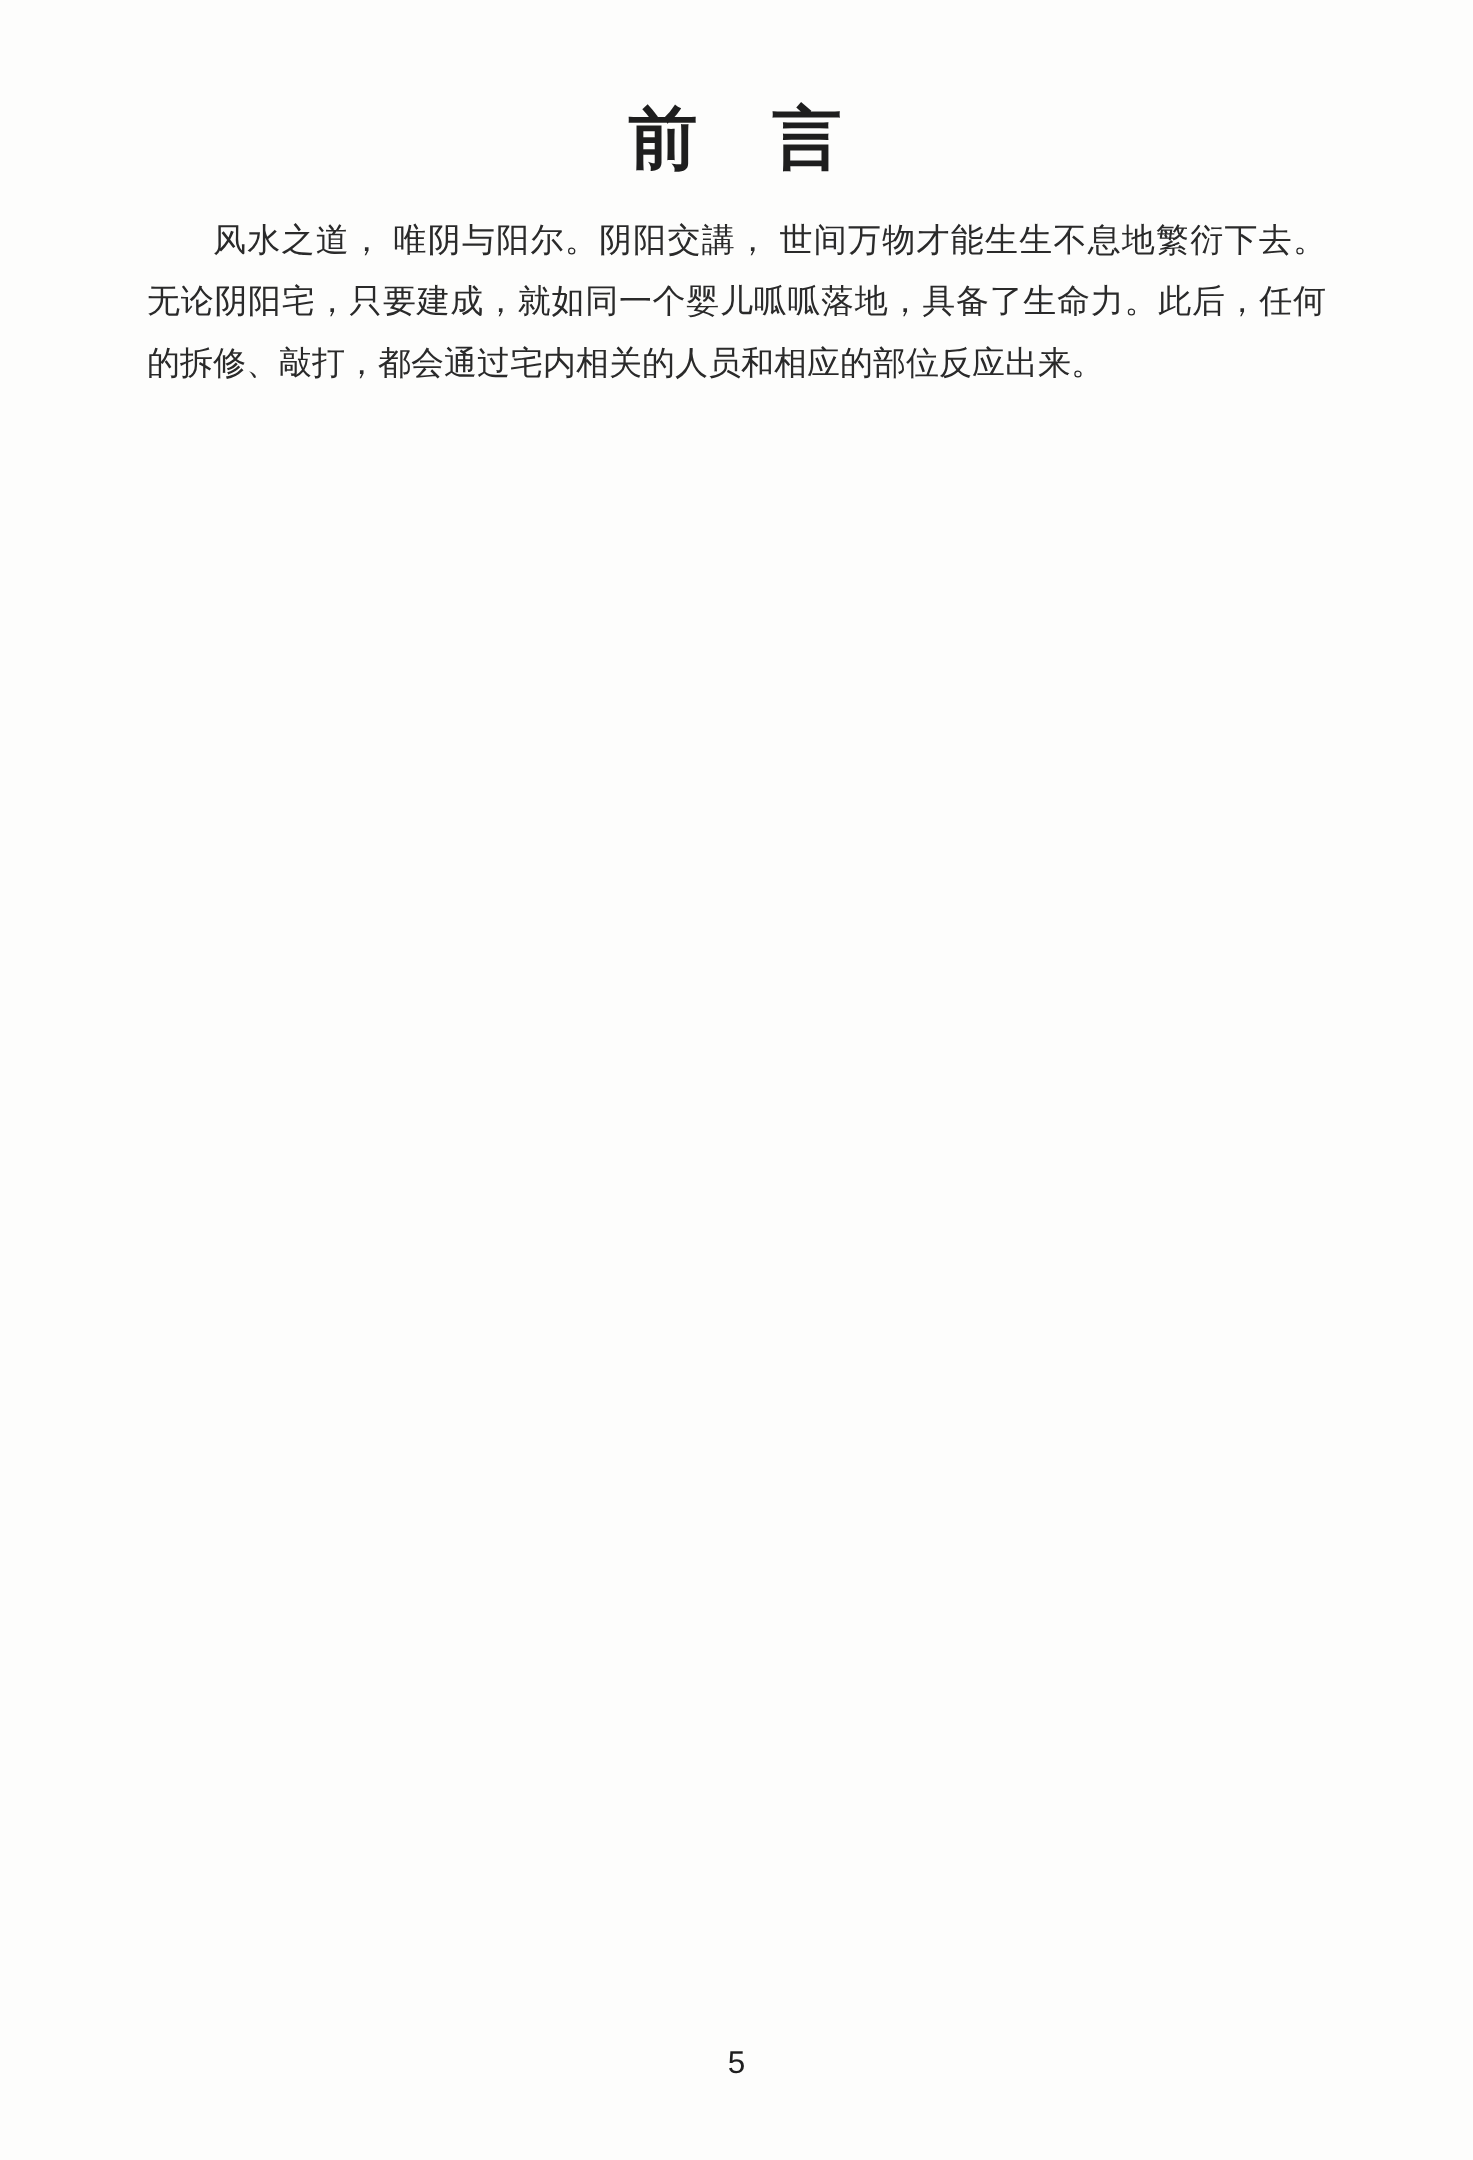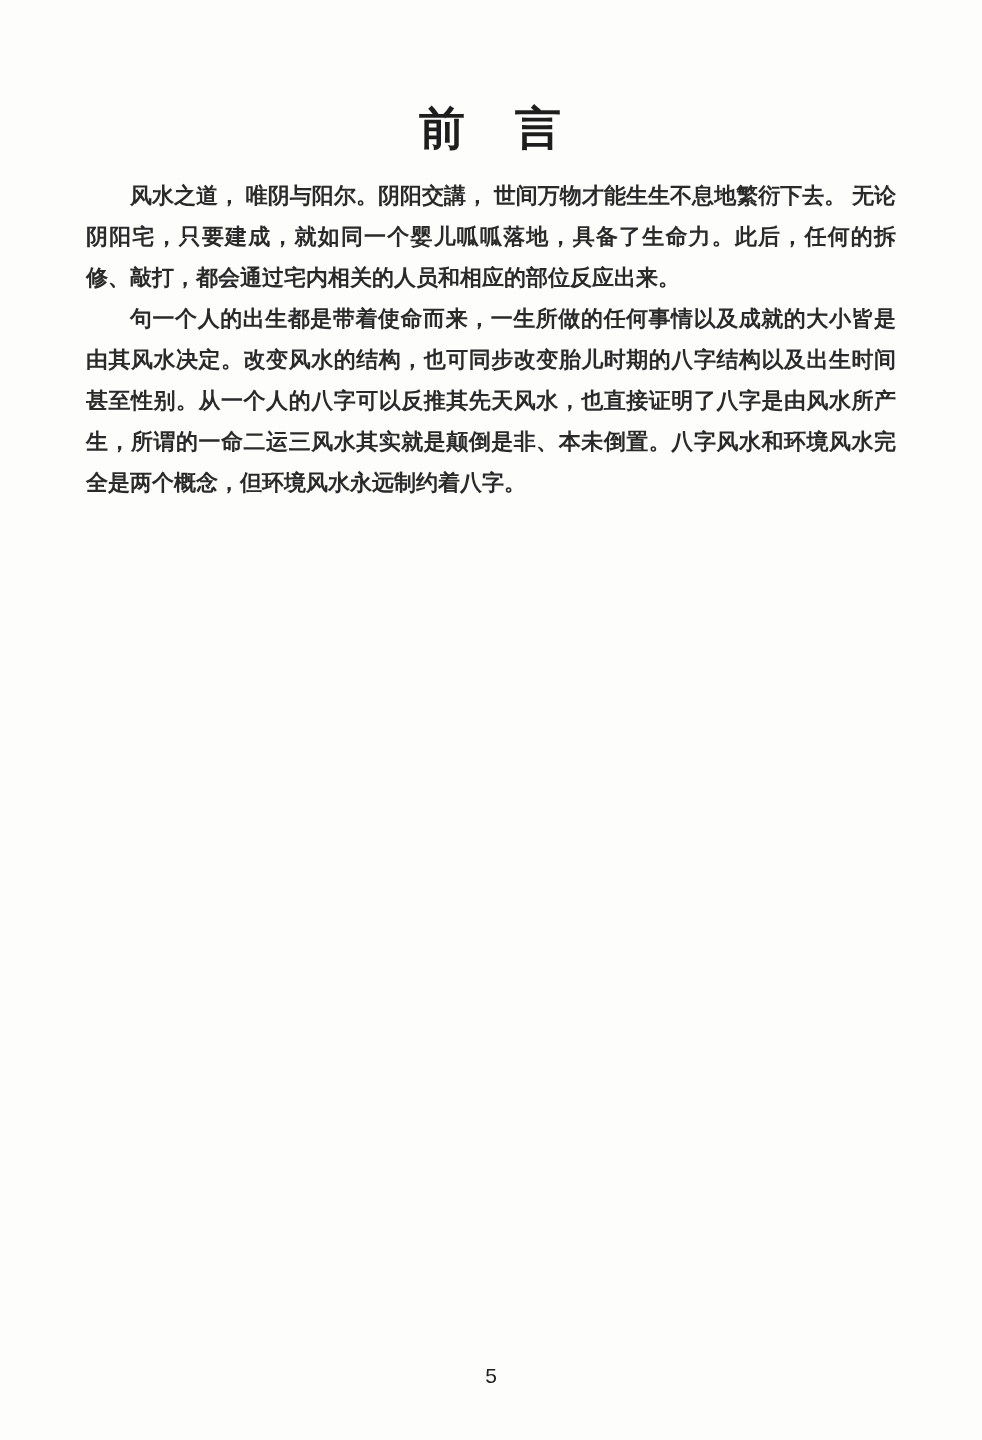--- a/index.html
+++ b/index.html
@@ -13,41 +13,40 @@
     height: 1440px;
     margin: 0 auto;
     background: #fdfdfc;
     color: #262626;
     font-family: "Liberation Serif", "DejaVu Serif", serif;
     overflow: hidden;
     box-sizing: border-box;
   }
   .title {
     margin: 0;
-    padding-top: 104px;
+    padding-top: 68px;
     text-align: center;
     font-size: 46px;
     font-weight: 700;
     letter-spacing: 2px;
     color: #1e1e1e;
     line-height: 1.1;
   }
   .body-text {
     margin: 20px 86px 0 86px;
     font-size: 22px;
     line-height: 41px;
     text-align: justify;
     text-justify: inter-ideograph;
     color: #2a2a2a;
   }
   .body-text p {
-    margin: 0;
+    margin: 12px;
     padding: 0;
     text-indent: 2em;
-    font-weight: bold;
   }
   .page-number {
     position: absolute;
     left: 0;
     right: 0;
     bottom: 52px;
     text-align: center;
     font-size: 21px;
     color: #1f1f1f;
     font-family: "Liberation Sans", "DejaVu Sans", sans-serif;
@@ -55,18 +54,17 @@
 </style>
 </head>
 <body>
 
 <div class="page">
 
   <h1 class="title">前　言</h1>
 
   <div class="body-text">
     <p>风水之道， 唯阴与阳尔。阴阳交講， 世间万物才能生生不息地繁衍下去。 无论阴阳宅，只要建成，就如同一个婴儿呱呱落地，具备了生命力。此后，任何的拆修、敲打，都会通过宅内相关的人员和相应的部位反应出来。</p>
-    <p>句一个人的出生都是带着使命而来，一生所做的任何事情以及成就的大小皆是由其风水决定。改变风水的结构，也可同步改变胎儿时期的八字结构以及出生时间甚至性别。从一个人的八字可以反推其先天风水，也直接证明了八字是由风水所产生，所谓的一命二运三风水其实就是颠倒是非、本未倒置。八字风水和环境风水完全是两个概念，但环境风水永远制约着八字。</p>
   </div>
 
   <div class="page-number">5</div>
 
 </div>
 
 </body></html>

